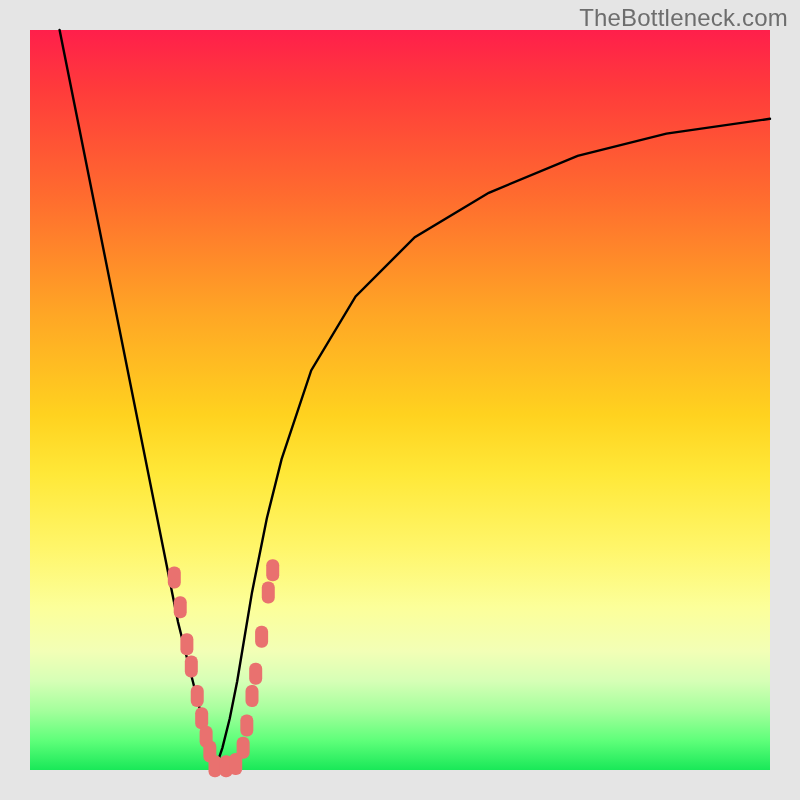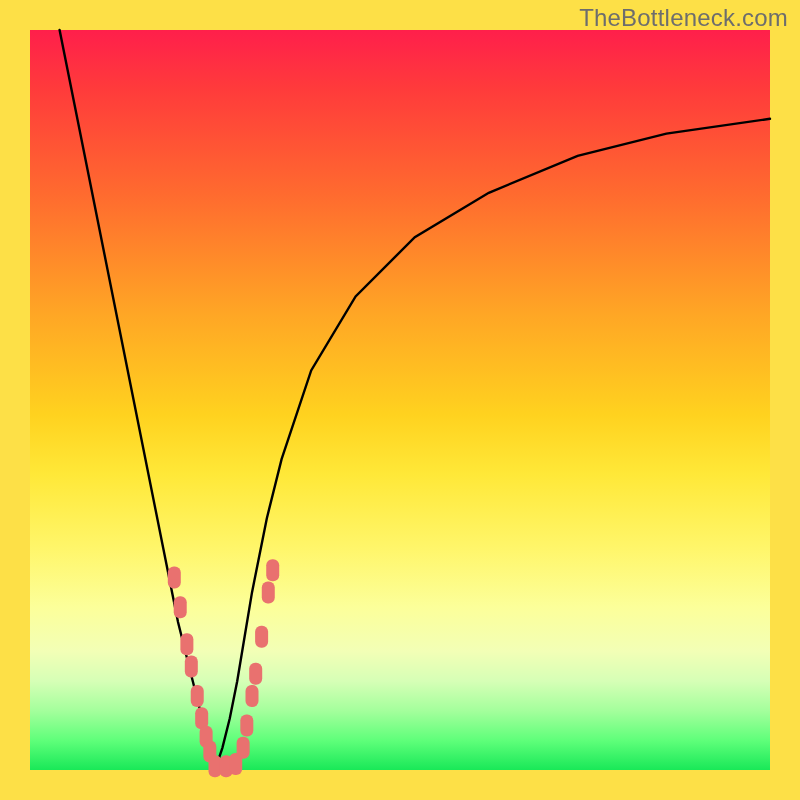--- a/index.html
+++ b/index.html
@@ -10,21 +10,21 @@
     overflow: hidden;
     background: #000;
     font-family: Arial, Helvetica, sans-serif;
   }
   .frame {
     position: absolute;
     left: 0;
     top: 0;
     width: 800px;
     height: 800px;
-    background: #fde047;
+    background: #e5e5e5;
   }
   .plot-area {
     position: absolute;
     left: 30px;
     top: 30px;
     width: 740px;
     height: 740px;
     background: linear-gradient(to bottom,
       #ff1f4b 0%,
       #ff3b3b 8%,

